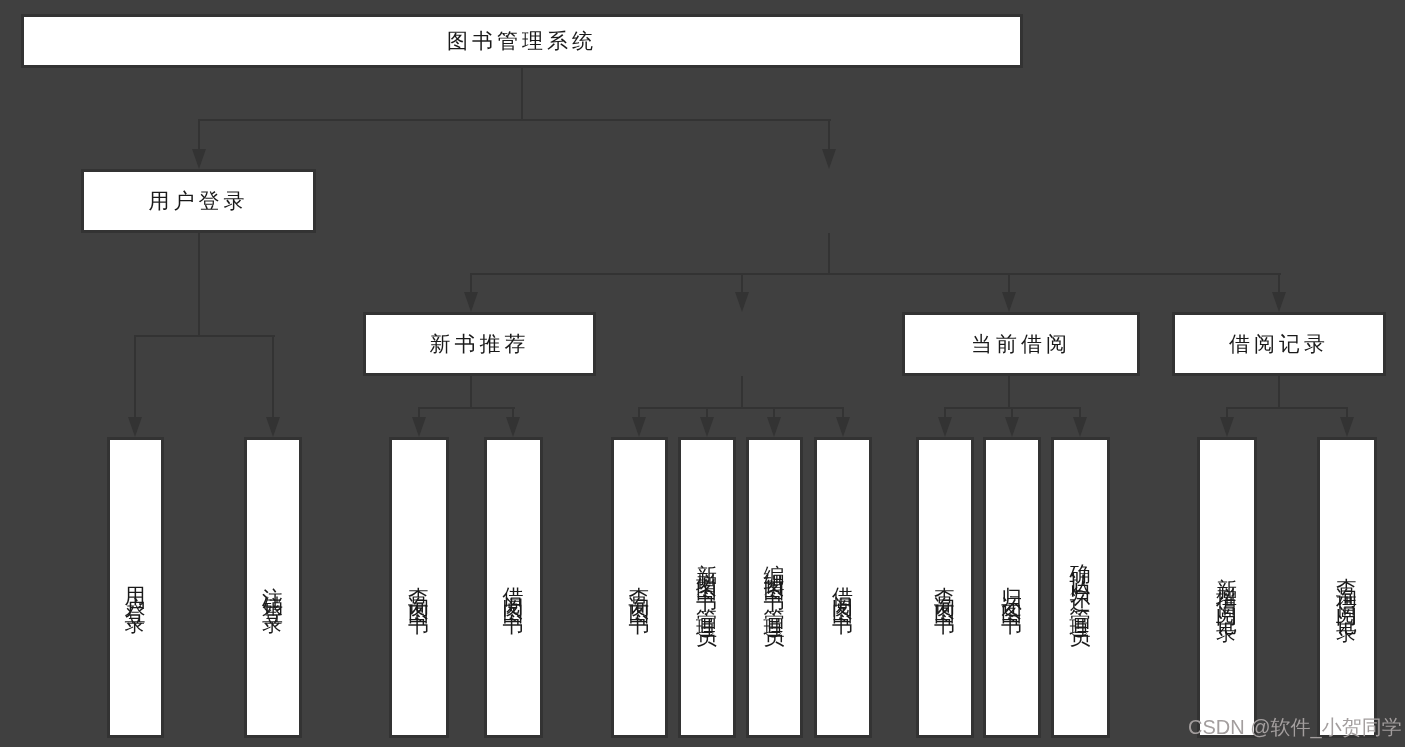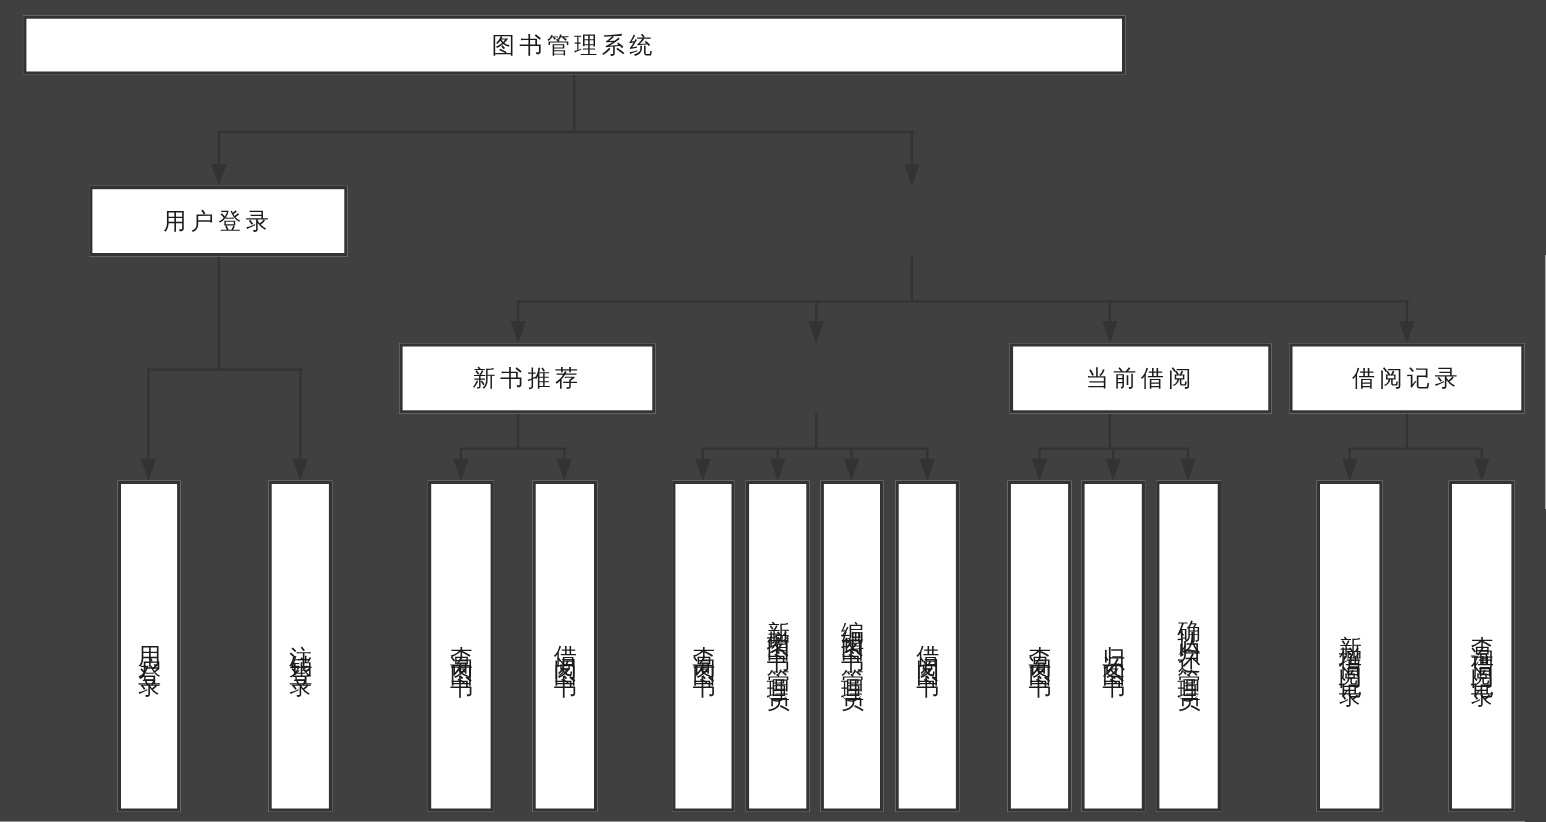--- a/index.html
+++ b/index.html
@@ -123,21 +123,21 @@
     <span>图书管理系统</span>
   </div>
 
   <div class="box h" style="left:81px;top:169px;width:235px;height:64px;">
     <span>用户登录</span>
   </div>
 
   <div class="box h" style="left:363px;top:312px;width:233px;height:64px;">
     <span>新书推荐</span>
   </div>
-  <div class="box h" style="left:902px;top:312px;width:238px;height:64px;margin-left:16px;">
+  <div class="box h" style="left:902px;top:312px;width:238px;height:64px;">
     <span>当前借阅</span>
   </div>
   <div class="box h" style="left:1172px;top:312px;width:214px;height:64px;">
     <span>借阅记录</span>
   </div>
 
   <div class="box v" style="left:107px;top:437px;width:57px;height:301px;">
     <span>用户登录</span>
   </div>
   <div class="box v" style="left:244px;top:437px;width:58px;height:301px;">
@@ -174,14 +174,15 @@
     <span>确认归还（管理员）</span>
   </div>
 
   <div class="box v" style="left:1197px;top:437px;width:60px;height:301px;">
     <span>新增借阅记录</span>
   </div>
   <div class="box v" style="left:1317px;top:437px;width:60px;height:301px;">
     <span>查询借阅记录</span>
   </div>
 
+  <div id="watermark">CSDN @软件_小贺同学</div>
 
 </div>
 
 </body></html>

